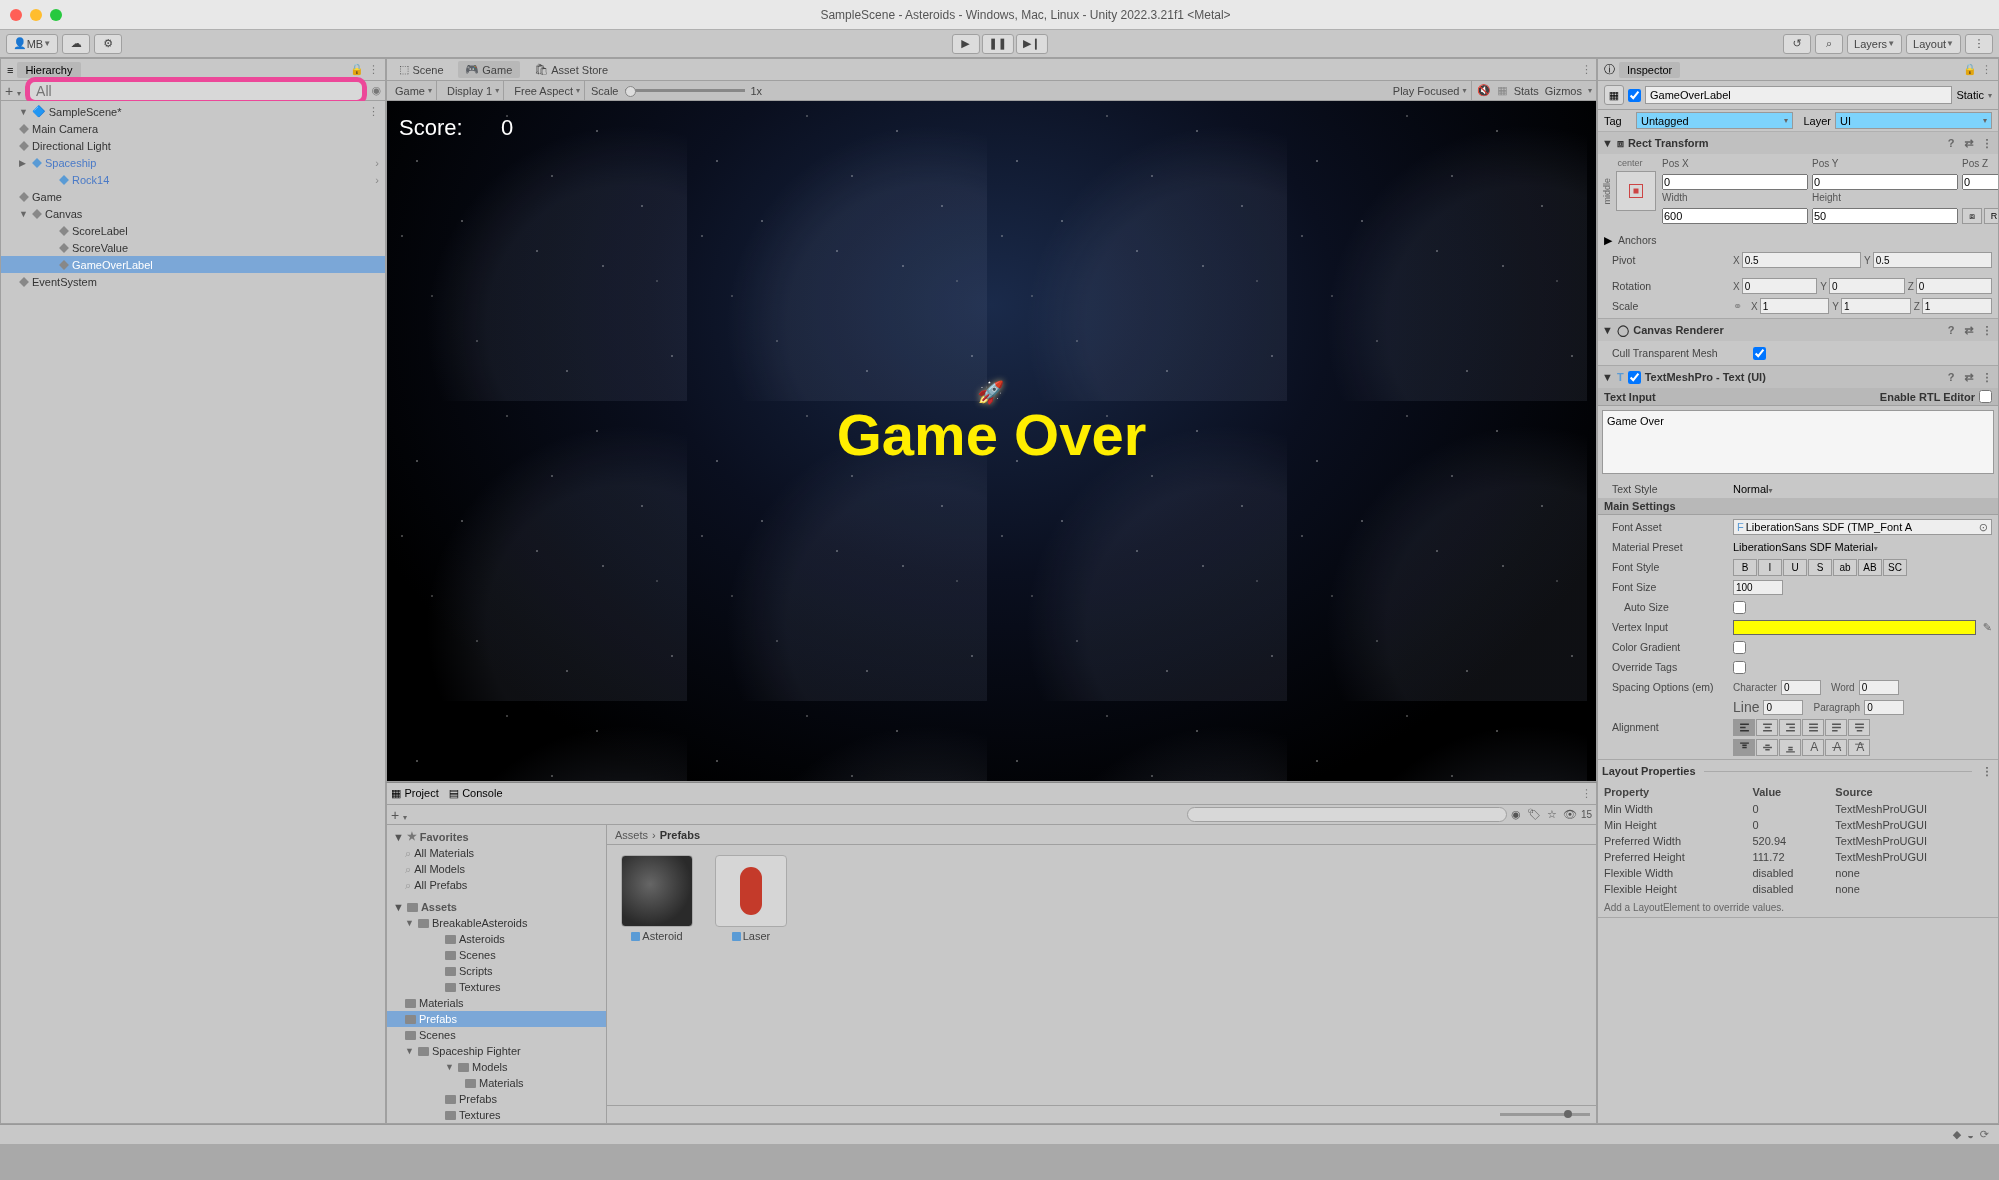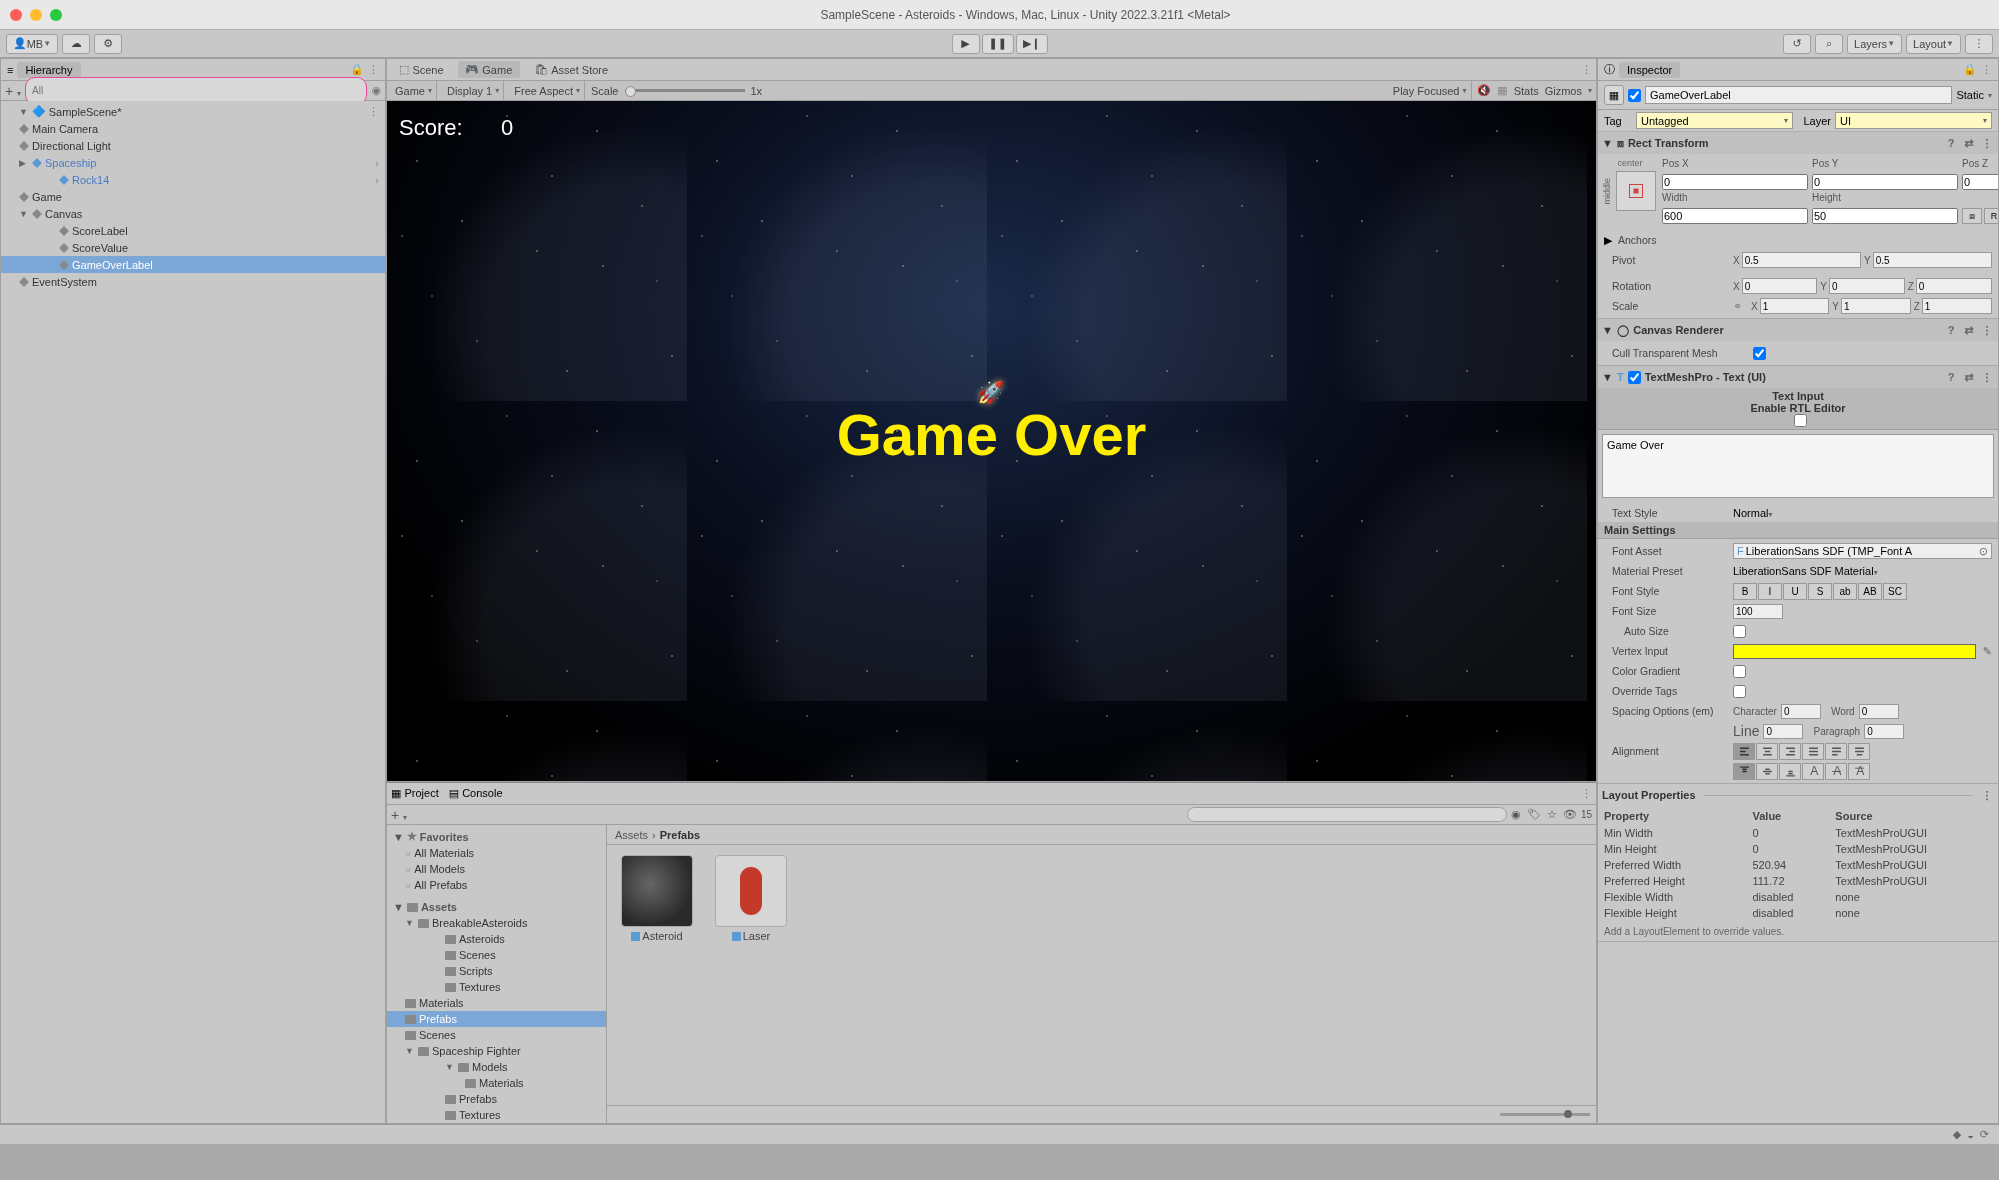--- a/index.html
+++ b/index.html
@@ -23,21 +23,21 @@
 
 .main { display: flex; height: 1066px; }
 .panel { background: #c8c8c8; border: 1px solid #a0a0a0; display:flex; flex-direction:column; }
 .panel-header { height: 22px; background: #c8c8c8; border-bottom: 1px solid #a0a0a0; display: flex; align-items: center; padding: 0 6px; gap:4px;}
 .panel-header .tab { padding: 2px 8px; border-radius:2px;}
 .panel-header .tab.active { background: #b8b8b8; }
 
 
 .hierarchy { width: 386px; }
 .hier-toolbar { height: 20px; border-bottom:1px solid #a0a0a0; display:flex; align-items:center; padding:0 4px; gap:4px;}
-.hier-toolbar input { flex:1; background:#d8d8d8; border:1px solid #ec4899; border-radius:10px; height:28px; padding:0 6px; font-size:10px;}
+.hier-toolbar input { flex:1; background:#d8d8d8; border:5px solid #ec4899; border-radius:10px; height:28px; padding:0 6px; font-size:14px;}
 .tree { flex:1; overflow:auto; background:#c8c8c8; padding-top:2px;}
 .tree-item { display:flex; align-items:center; height:17px; padding-left:4px; cursor:pointer; gap:3px; color:#333;}
 .tree-item.selected { background:#7ba7d7; color:#fff; }
 .tree-item .cube { width:10px; height:10px; background:#888; display:inline-block; transform:rotate(45deg) scale(0.7); }
 .tree-item .cube.blue { background:#5a9bd5; }
 .tree-item .arrow { width:10px; color:#666; font-size:9px;}
 .tree-item.l0 { padding-left: 18px; }
 .tree-item.l1 { padding-left: 18px; }
 .tree-item.l2 { padding-left: 58px; }
 .tree-item.l3 { padding-left: 78px; }
@@ -108,38 +108,38 @@
 .proj-footer .zoom-track { width:90px; height:3px; background:#999; position:relative;}
 .proj-footer .zoom-track::after{content:'';position:absolute;right:18px;top:-3px;width:8px;height:8px;background:#666;border-radius:50%;}
 
 
 .inspector { width: 402px; }
 .insp-body { flex:1; overflow:auto; background:#c8c8c8;}
 .insp-header { padding:4px 6px; display:flex; align-items:center; gap:4px; border-bottom:1px solid #a0a0a0;}
 .insp-header .objname { flex:1; background:#eee; border:1px solid #999; height:18px; padding:0 4px;}
 .insp-header .cube-icon { width:20px; height:20px; border:1px solid #999; border-radius:3px; display:flex; align-items:center; justify-content:center; background:#d8d8d8;}
 .tag-row { padding:2px 6px; display:flex; align-items:center; gap:4px; border-bottom:1px solid #b0b0b0;}
-.tag-row .dd-field { flex:1; background:#fef9c3; border:1px solid #999; height:17px; display:flex; align-items:center; padding:0 4px; justify-content:space-between;}
+.tag-row .dd-field { flex:1; background:#7dd3fc; border:1px solid #999; height:17px; display:flex; align-items:center; padding:0 4px; justify-content:space-between;}
 .component { border-bottom:1px solid #a8a8a8;}
 .comp-header { height:22px; display:flex; align-items:center; padding:0 4px; gap:4px; background:#c0c0c0; font-weight:600; color:#333;}
 .comp-header .fill { flex:1;}
 .comp-header .hicon { color:#666; cursor:pointer; width:14px; text-align:center;}
 .comp-body { padding:3px 6px; display:flex; flex-direction:column; gap:2px;}
 .prop-row { display:flex; align-items:center; gap:4px; min-height:18px;}
 .prop-row .label { width:125px; color:#444; font-size:10.5px; padding-left:8px;}
 .prop-row .field { flex:1; background:#eee; border:1px solid #999; height:16px; padding:0 3px; font-size:10px;}
 .prop-row .xyz { display:flex; gap:3px; flex:1;}
 .prop-row .xyz .axis { display:flex; align-items:center; gap:2px; flex:1;}
 .prop-row .xyz .axis span { color:#555; font-size:10px;}
 .prop-row .xyz input { width:100%; background:#eee; border:1px solid #999; height:16px; padding:0 2px; font-size:10px;}
 .prop-row input[type="checkbox"] { width:13px; height:13px;}
 .anchor-widget { width:40px; height:40px; border:1px solid #999; background:#d8d8d8; position:relative; margin:2px;}
 .anchor-widget::before{content:'';position:absolute;inset:12px;border:1px solid #c44;}
 .anchor-widget::after{content:'';position:absolute;left:50%;top:50%;width:5px;height:5px;background:#c44;transform:translate(-50%,-50%);}
-.sub-header { background:#b8b8b8; padding:2px 6px; font-weight:600; color:#333; border-bottom:1px solid #a0a0a0;flex-direction:column;}
+.sub-header { background:#b8b8b8; padding:2px 6px; font-weight:600; color:#333; border-bottom:1px solid #a0a0a0;}
 .text-input-area { width:100%; min-height:64px; background:#f5f5f5; border:1px solid #999; padding:4px; resize:none; font-size:11px;}
 .style-btns { display:flex; gap:1px;}
 .style-btns .sb { width:24px; height:17px; background:#d0d0d0; border:1px solid #999; display:flex; align-items:center; justify-content:center; font-size:10px; cursor:pointer;}
 .color-swatch { flex:1; height:15px; background:#ffff00; border:1px solid #666;}
 .align-btns { display:flex; gap:1px;}
 .align-btns .ab { width:22px; height:17px; background:#d0d0d0; border:1px solid #999; display:flex; align-items:center; justify-content:center; cursor:pointer;}
 .align-btns .ab.active { background:#999;}
 .align-btns svg { width:11px; height:11px;}
 .layout-table { width:100%; font-size:10.5px;}
 .layout-table th { text-align:left; color:#444; padding:2px 4px; font-weight:600;}

